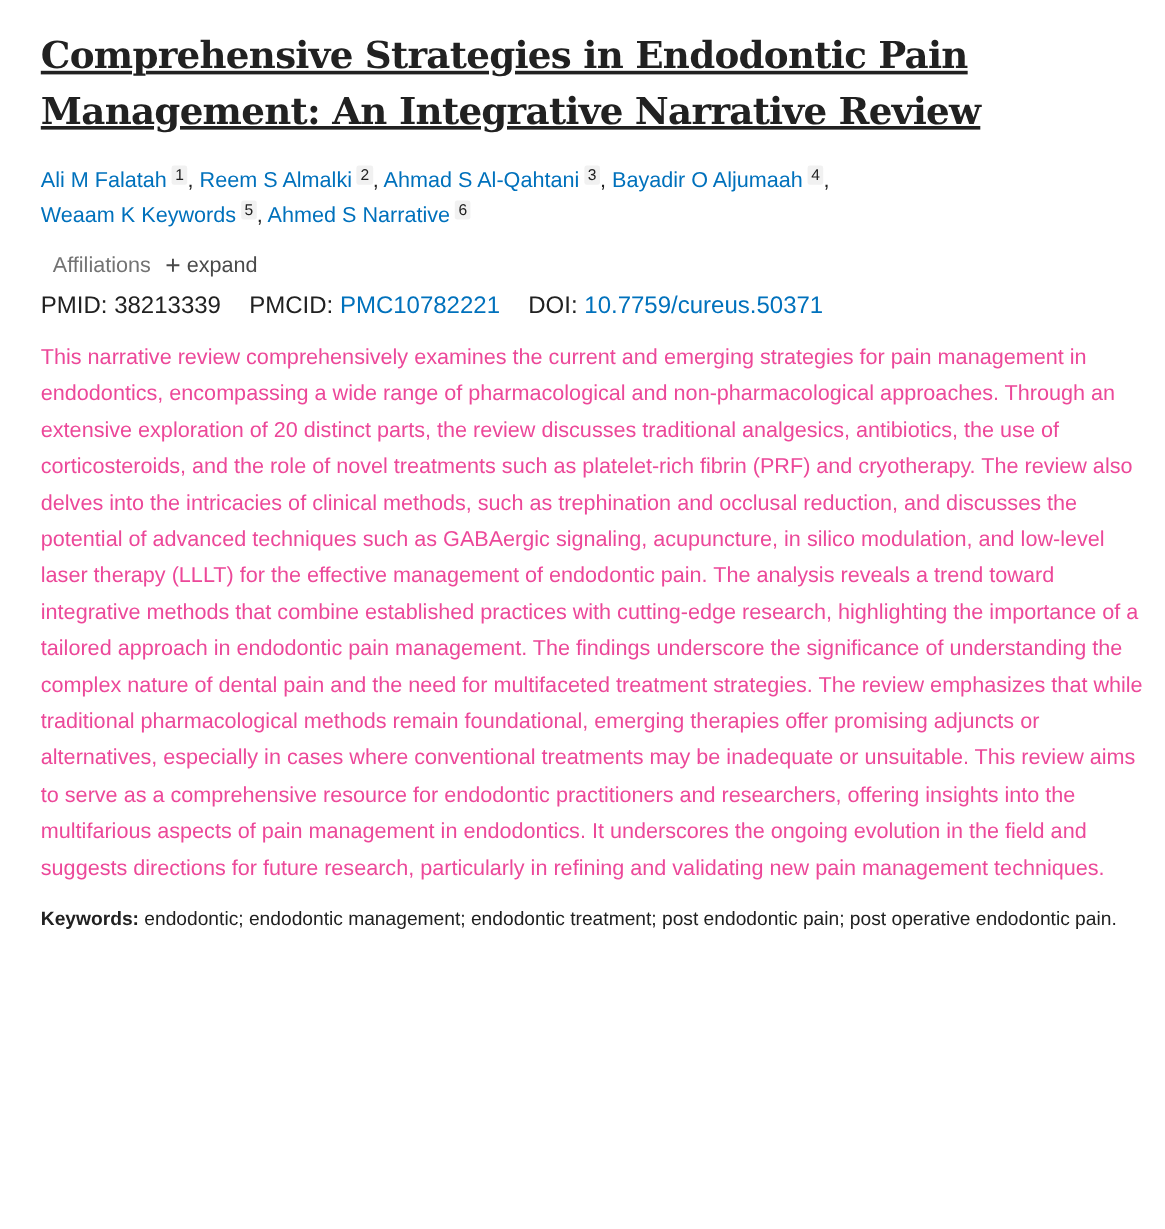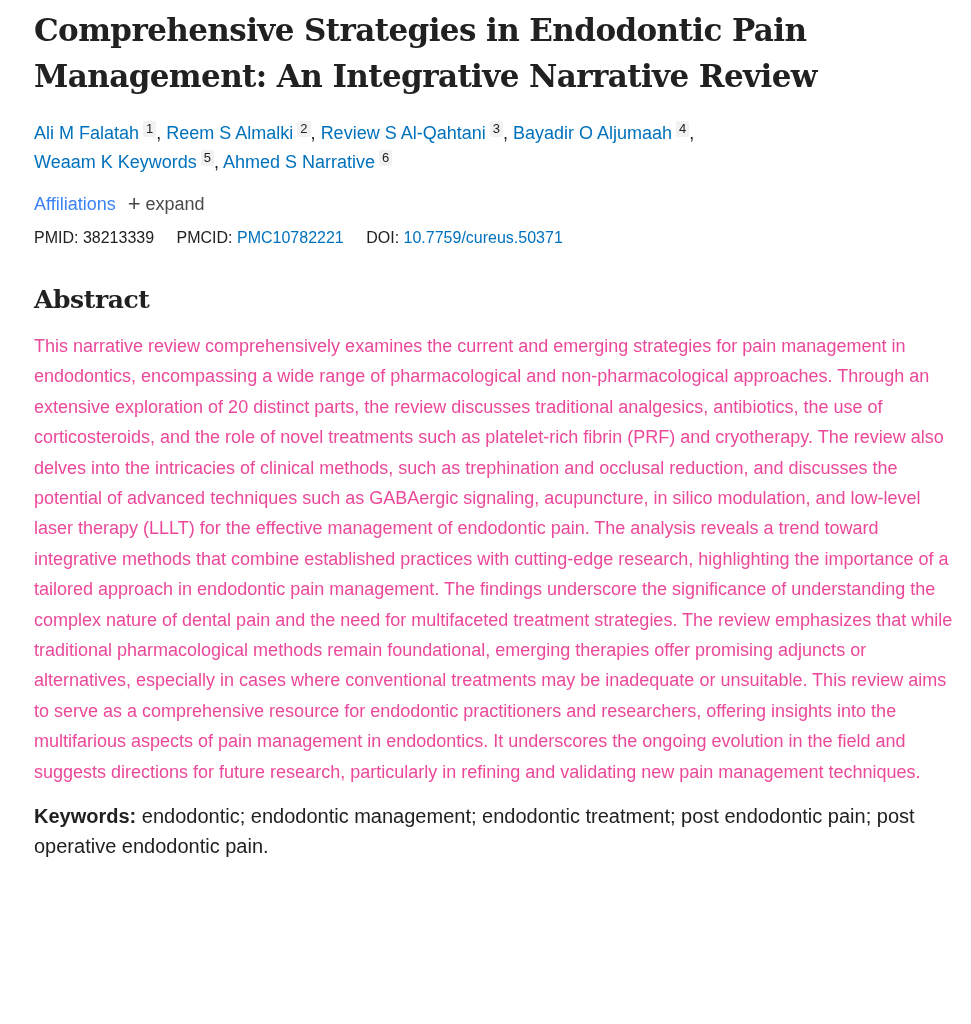--- a/index.html
+++ b/index.html
@@ -9,22 +9,23 @@
       color: #212121;
     }
     .page { position: relative; padding: 0 18px 0 34px; }
     .title {
       font-family: "DejaVu Serif", "Liberation Serif", serif;
       font-weight: bold;
       font-size: 31px;
       line-height: 46px;
       color: #212121;
       margin: 0;
-      padding-top: 7px;
+      padding-top: 24px;
       letter-spacing: -0.6px;
+      text-decoration: underline;
     }
     .authors {
       margin-top: 20px;
       font-size: 18px;
       line-height: 29px;
       color: #212121;
     }
     .author-link { color: #0071bc; text-decoration: none; cursor: pointer; }
     .sup {
       display: inline-block;
@@ -37,29 +38,29 @@
       vertical-align: 6px;
       margin-left: 4px;
     }
     .sep { color: #212121; }
     .affil-row {
       margin-top: 14px;
       font-size: 18px;
       line-height: 26px;
       display: flex; align-items: center;
     }
-    .affil-label { color: #3b82f6; }
+    .affil-label { color: #737373; margin-left: 10px; }
     .expand-btn {
       margin-left: 12px; display: inline-flex; align-items: center; cursor: pointer;
       color: #4a4a4a;
     }
     .plus-icon { font-size: 22px; line-height: 22px; margin-right: 5px; color: #4a4a4a; }
     .ids-row {
       margin-top: 8px;
-      font-size: 16px; line-height: 26px;
+      font-size: 20px; line-height: 26px;
     }
     .id-label { color: #212121; }
     .id-value { color: #212121; margin-right: 18px; }
     .id-link { color: #0071bc; text-decoration: none; cursor: pointer; margin-right: 18px; }
     .abstract-heading {
       font-family: "DejaVu Serif", "Liberation Serif", serif;
       font-weight: bold;
       font-size: 25px;
       line-height: 34px;
       margin: 0;
@@ -69,37 +70,37 @@
     }
     .abstract-text {
       margin: 14px 0 0 0;
       font-size: 18px;
       line-height: 30.4px;
       color: #ec4899;
       width: 920px;
     }
     .keywords {
       margin: 14px 0 0 0;
-      font-size: 20px;
+      font-size: 16px;
       line-height: 30px;
       color: #212121;
       width: 920px;
     }
     .keywords-label { font-weight: bold; }
   </style>
 </head>
 <body>
 
 <div class="page">
   <h1 class="title">Comprehensive Strategies in Endodontic Pain Management: An Integrative Narrative Review</h1>
 
   <div class="authors">
     <a class="author-link">Ali M Falatah</a><span class="sup">1</span><span class="sep">,</span>
     <a class="author-link">Reem S Almalki</a><span class="sup">2</span><span class="sep">,</span>
-    <a class="author-link">Review S Al-Qahtani</a><span class="sup">3</span><span class="sep">,</span>
+    <a class="author-link">Ahmad S Al-Qahtani</a><span class="sup">3</span><span class="sep">,</span>
     <a class="author-link">Bayadir O Aljumaah</a><span class="sup">4</span><span class="sep">,</span><br>
     <a class="author-link">Weaam K Keywords</a><span class="sup">5</span><span class="sep">,</span>
     <a class="author-link">Ahmed S Narrative</a><span class="sup">6</span>
   </div>
 
   <div class="affil-row">
     <span class="affil-label">Affiliations</span>
     <span class="expand-btn">
       <span class="plus-icon">+</span>
       <span>expand</span>
@@ -108,20 +109,19 @@
 
   <div class="ids-row">
     <span class="id-label">PMID:</span>
     <span class="id-value">38213339</span>
     <span class="id-label">PMCID:</span>
     <a class="id-link">PMC10782221</a>
     <span class="id-label">DOI:</span>
     <a class="id-link">10.7759/cureus.50371</a>
   </div>
 
-  <h2 class="abstract-heading">Abstract</h2>
   <p class="abstract-text">This narrative review comprehensively examines the current and emerging strategies for pain management in endodontics, encompassing a wide range of pharmacological and non-pharmacological approaches. Through an extensive exploration of 20 distinct parts, the review discusses traditional analgesics, antibiotics, the use of corticosteroids, and the role of novel treatments such as platelet-rich fibrin (PRF) and cryotherapy. The review also delves into the intricacies of clinical methods, such as trephination and occlusal reduction, and discusses the potential of advanced techniques such as GABAergic signaling, acupuncture, in silico modulation, and low-level laser therapy (LLLT) for the effective management of endodontic pain. The analysis reveals a trend toward integrative methods that combine established practices with cutting-edge research, highlighting the importance of a tailored approach in endodontic pain management. The findings underscore the significance of understanding the complex nature of dental pain and the need for multifaceted treatment strategies. The review emphasizes that while traditional pharmacological methods remain foundational, emerging therapies offer promising adjuncts or alternatives, especially in cases where conventional treatments may be inadequate or unsuitable. This review aims to serve as a comprehensive resource for endodontic practitioners and researchers, offering insights into the multifarious aspects of pain management in endodontics. It underscores the ongoing evolution in the field and suggests directions for future research, particularly in refining and validating new pain management techniques.</p>
 
   <p class="keywords">
     <span class="keywords-label">Keywords:</span>
     <span>endodontic; endodontic management; endodontic treatment; post endodontic pain; post operative endodontic pain.</span>
   </p>
 </div>
 
 </body></html>

